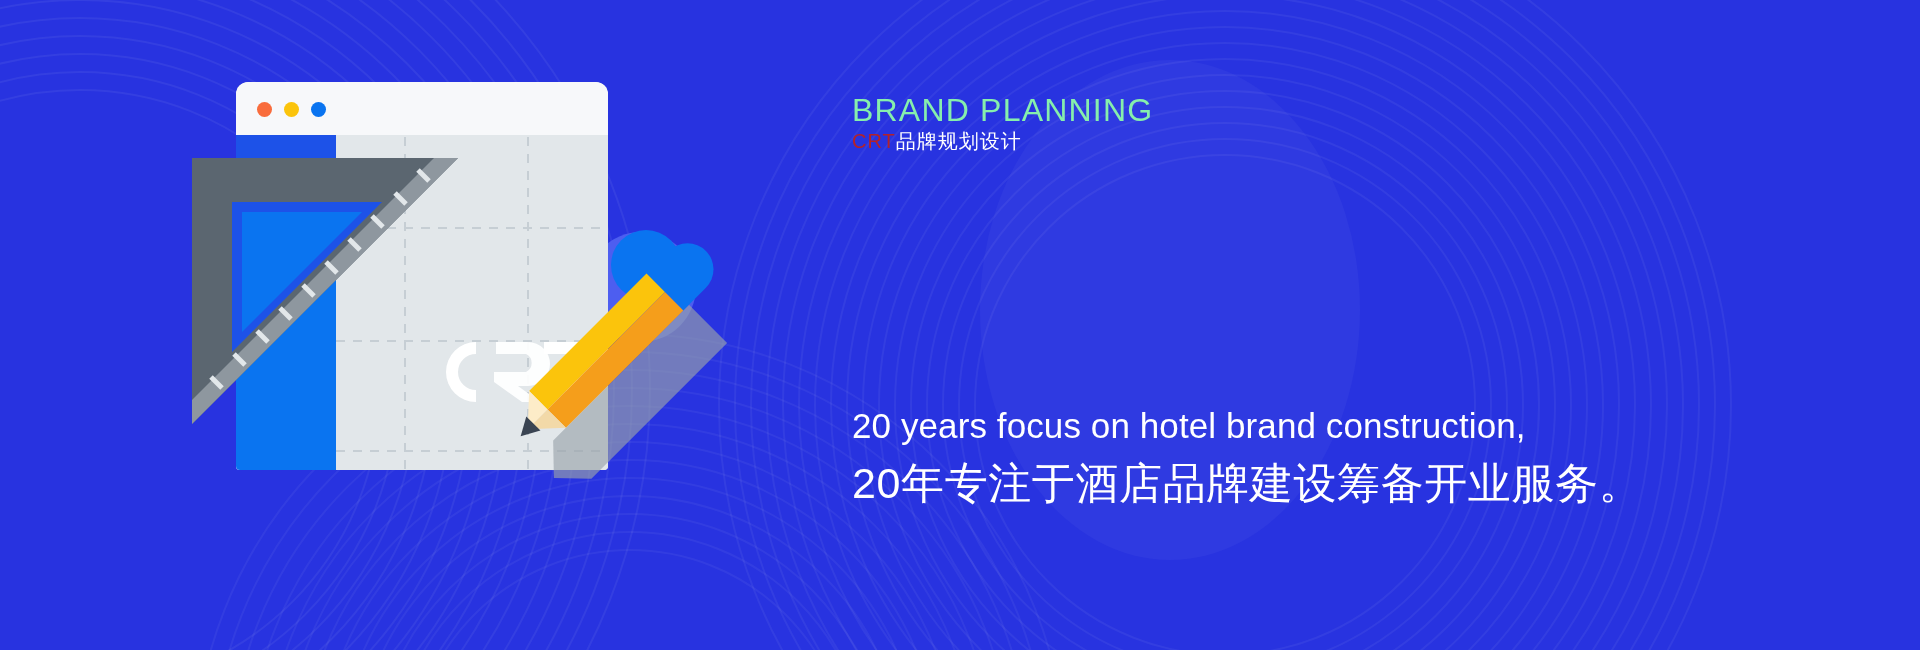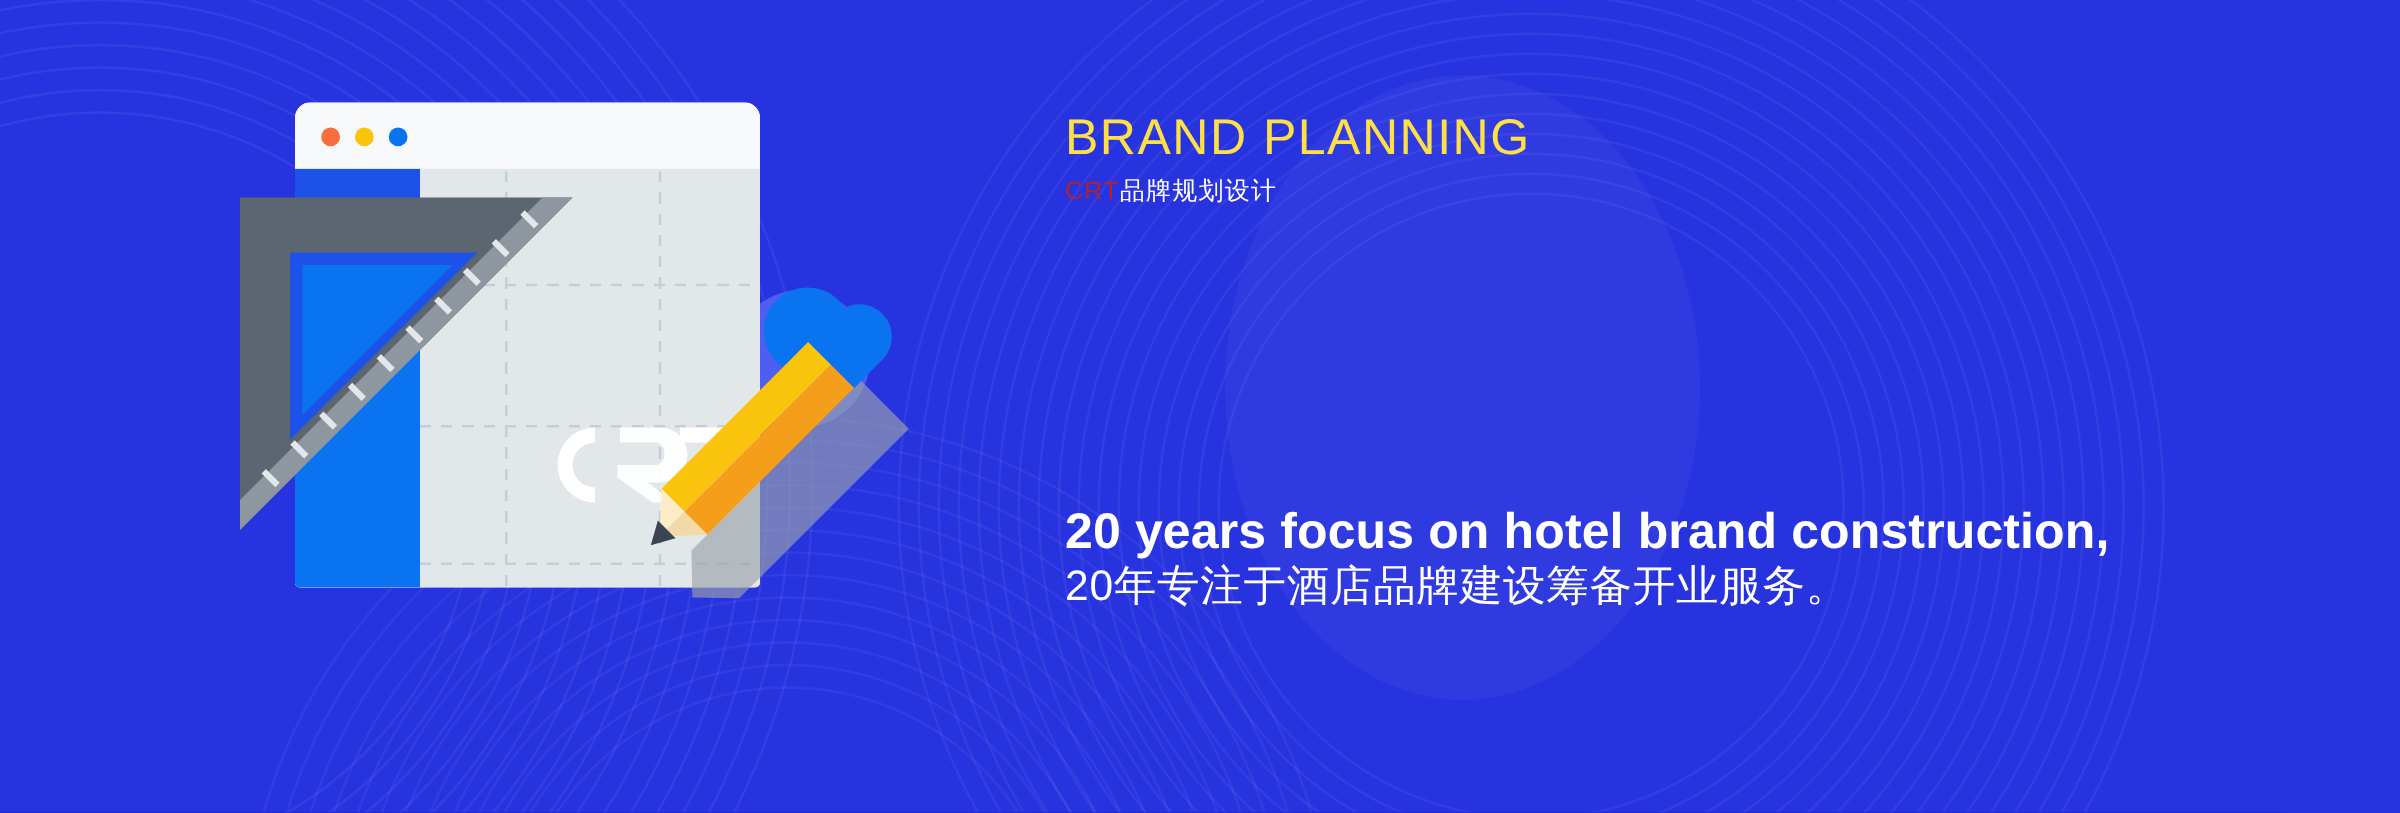--- a/index.html
+++ b/index.html
@@ -143,58 +143,59 @@
   }
 
   
   #headline {
     position: absolute;
     left: 852px;
     top: 92px;
     width: 600px;
   }
   .headline-line {
-    color: #fde047;
-    font-size: 40px;
+    color: #86efac;
+    font-size: 32px;
     line-height: 36px;
     letter-spacing: 1.2px;
     font-weight: 400;
     white-space: nowrap;
   }
   .subhead {
-    margin-top: 12px;
+    margin-top: 0;
     font-size: 20px;
     line-height: 26px;
     color: #ffffff;
     letter-spacing: 1px;
     white-space: nowrap;
   }
   .subhead .crt-red {
     color: #b3222a;
     letter-spacing: 1px;
   }
 
   #tagline {
     position: absolute;
     left: 852px;
     top: 404px;
     width: 900px;
   }
   .tag-en {
     color: #ffffff;
-    font-size: 40px;
+    font-size: 35px;
     line-height: 43px;
-    font-weight: 700;
+    font-weight: 400;
     letter-spacing: 0.1px;
     white-space: nowrap;
   }
   .tag-en.line2 { padding-left: 6px; }
   .tag-cn {
+    margin-top: 14px;
     color: #ffffff;
-    font-size: 34px;
+    font-size: 43px;
     line-height: 44px;
     letter-spacing: 0.6px;
     white-space: nowrap;
   }
 </style>
 </head>
 <body>
 
 <div id="banner">
 

